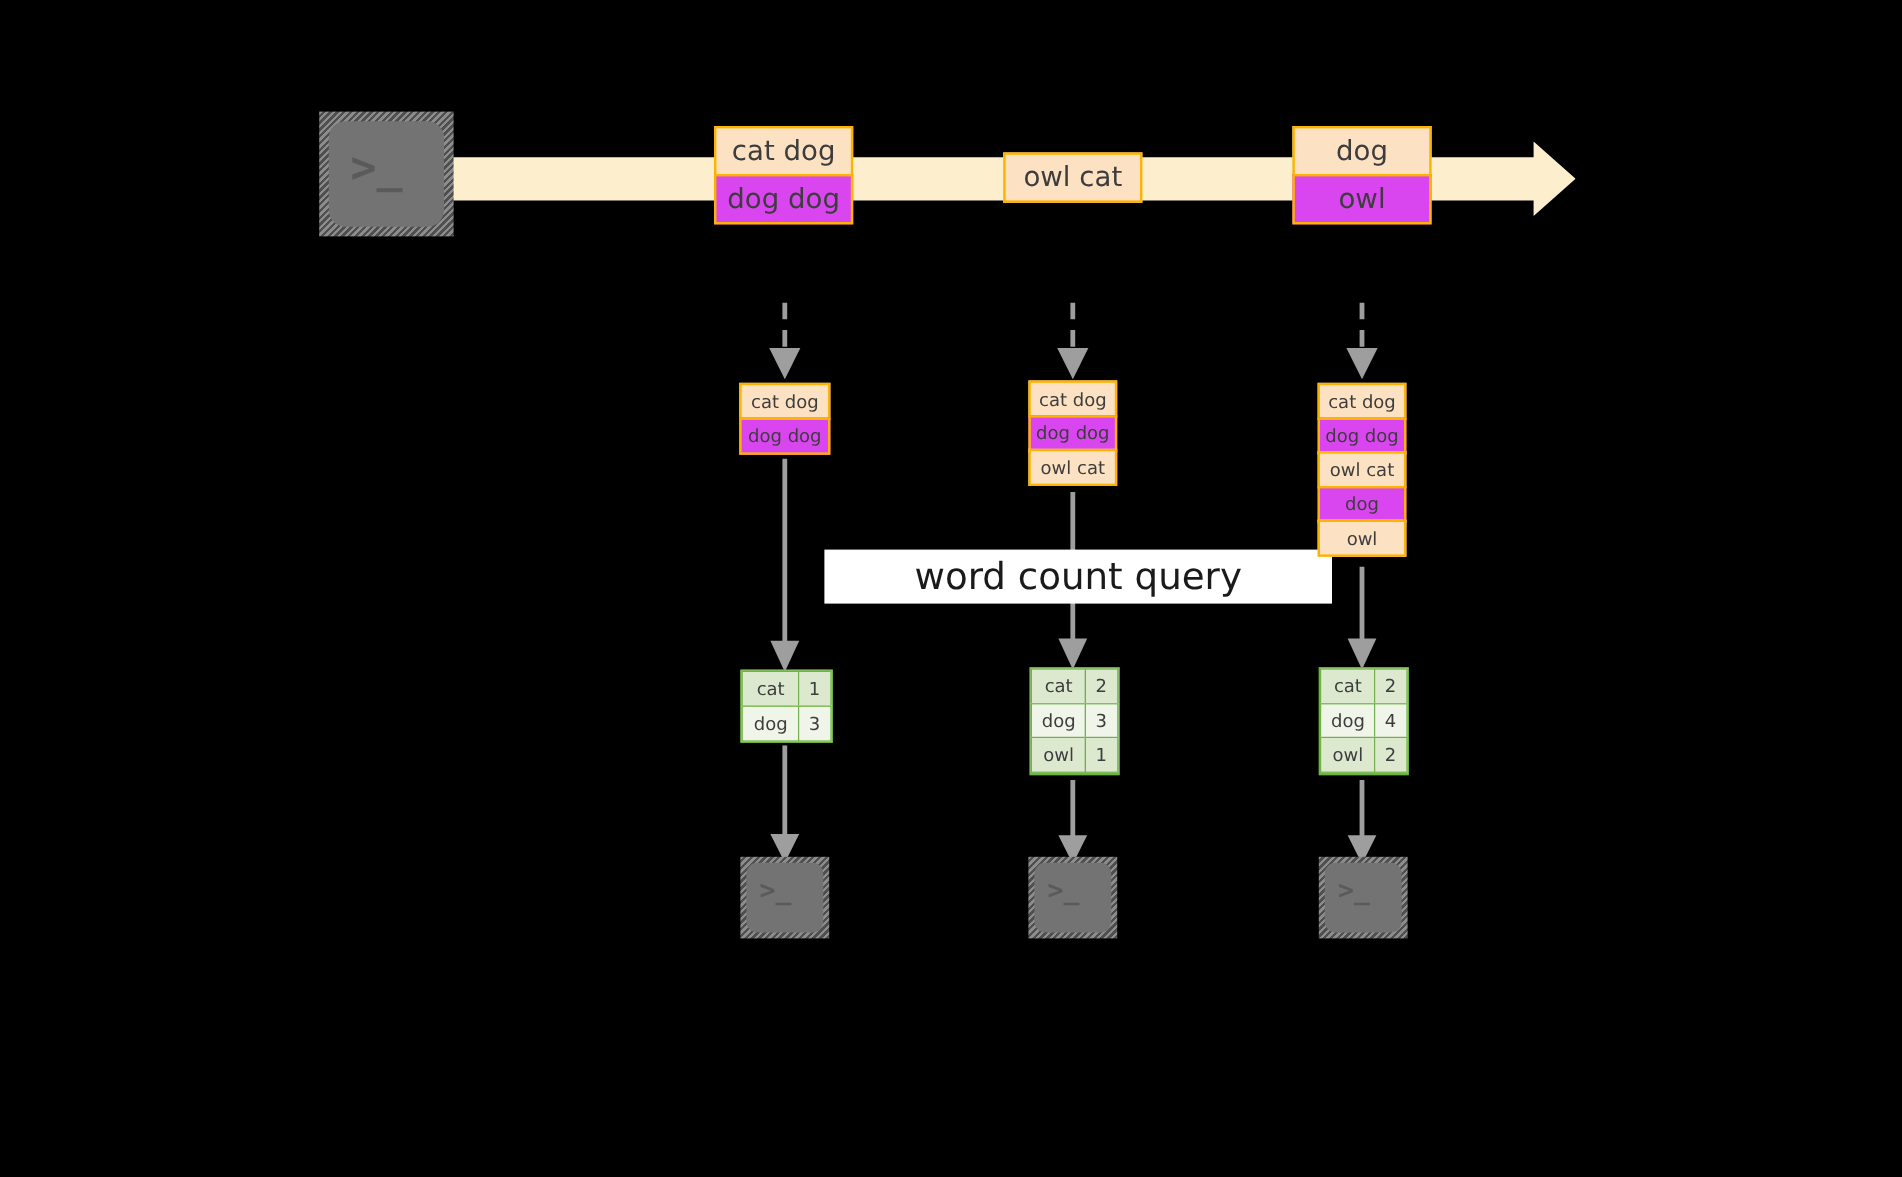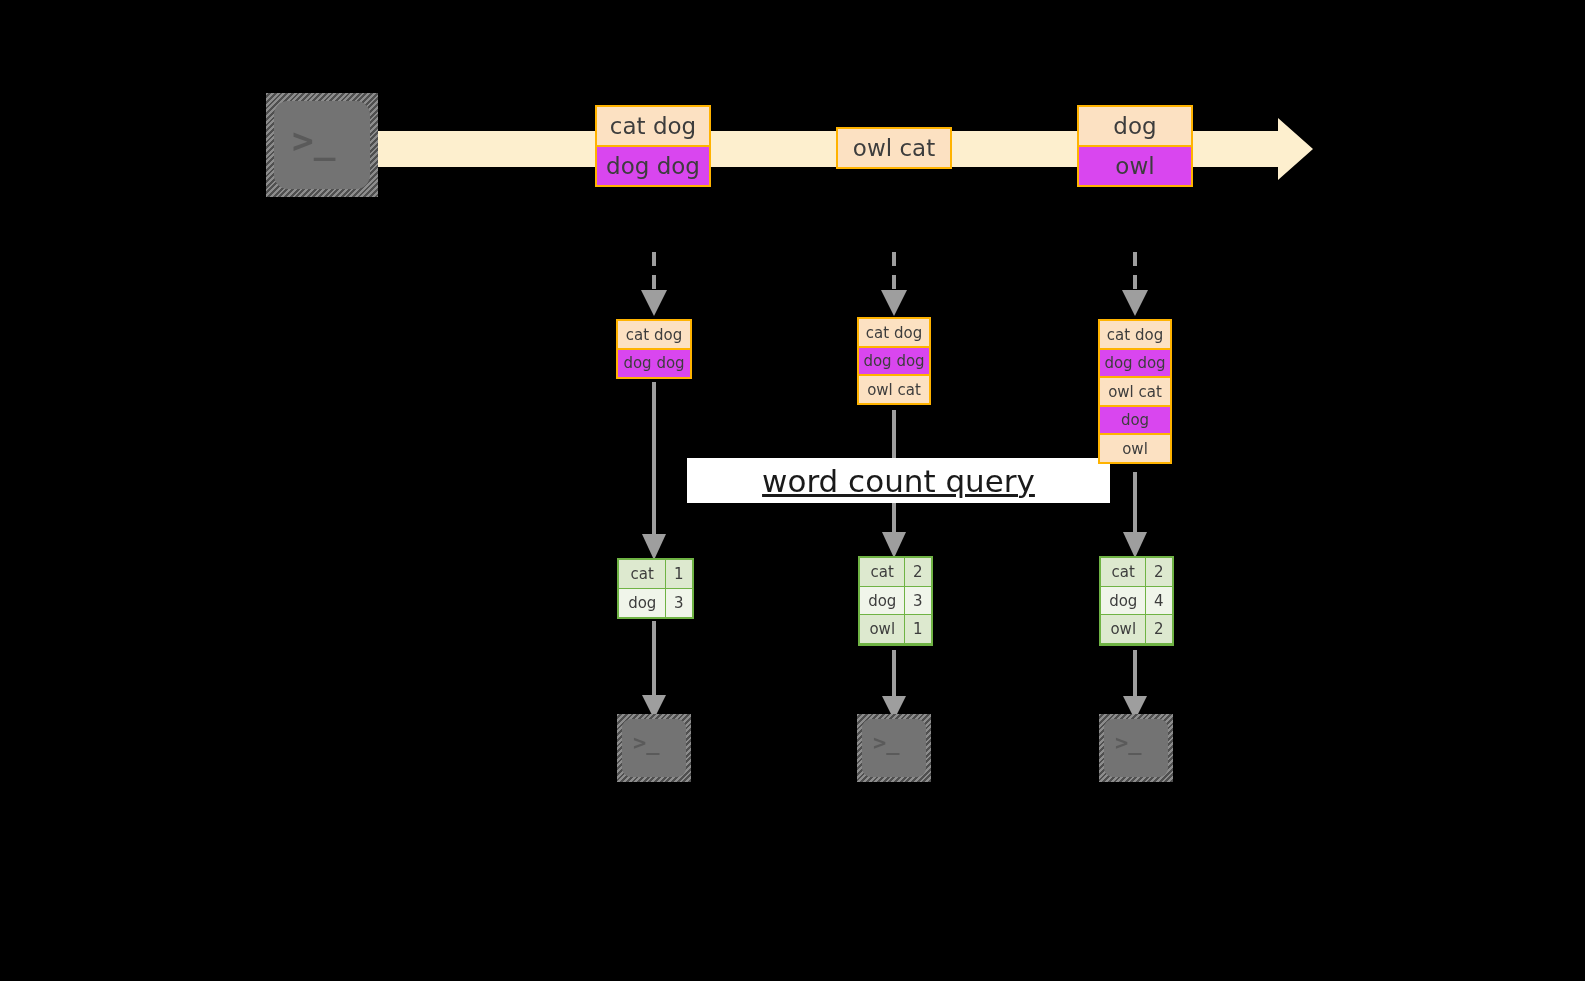--- a/index.html
+++ b/index.html
@@ -76,21 +76,20 @@
   .tbl-cell.count { background: #DDE9CF; }
   .tbl-row.alt .tbl-cell { background: #F0F5EA; }
 
   
   .banner {
     position: absolute;
     background: #FFFFFF;
     color: #1a1a1a;
     display: flex; align-items: center; justify-content: center;
     white-space: nowrap;
-    text-decoration: underline;
   }
 
   
   .conn { position: absolute; }
 </style>
 </head>
 <body>
 
 <div id="stage">
 

